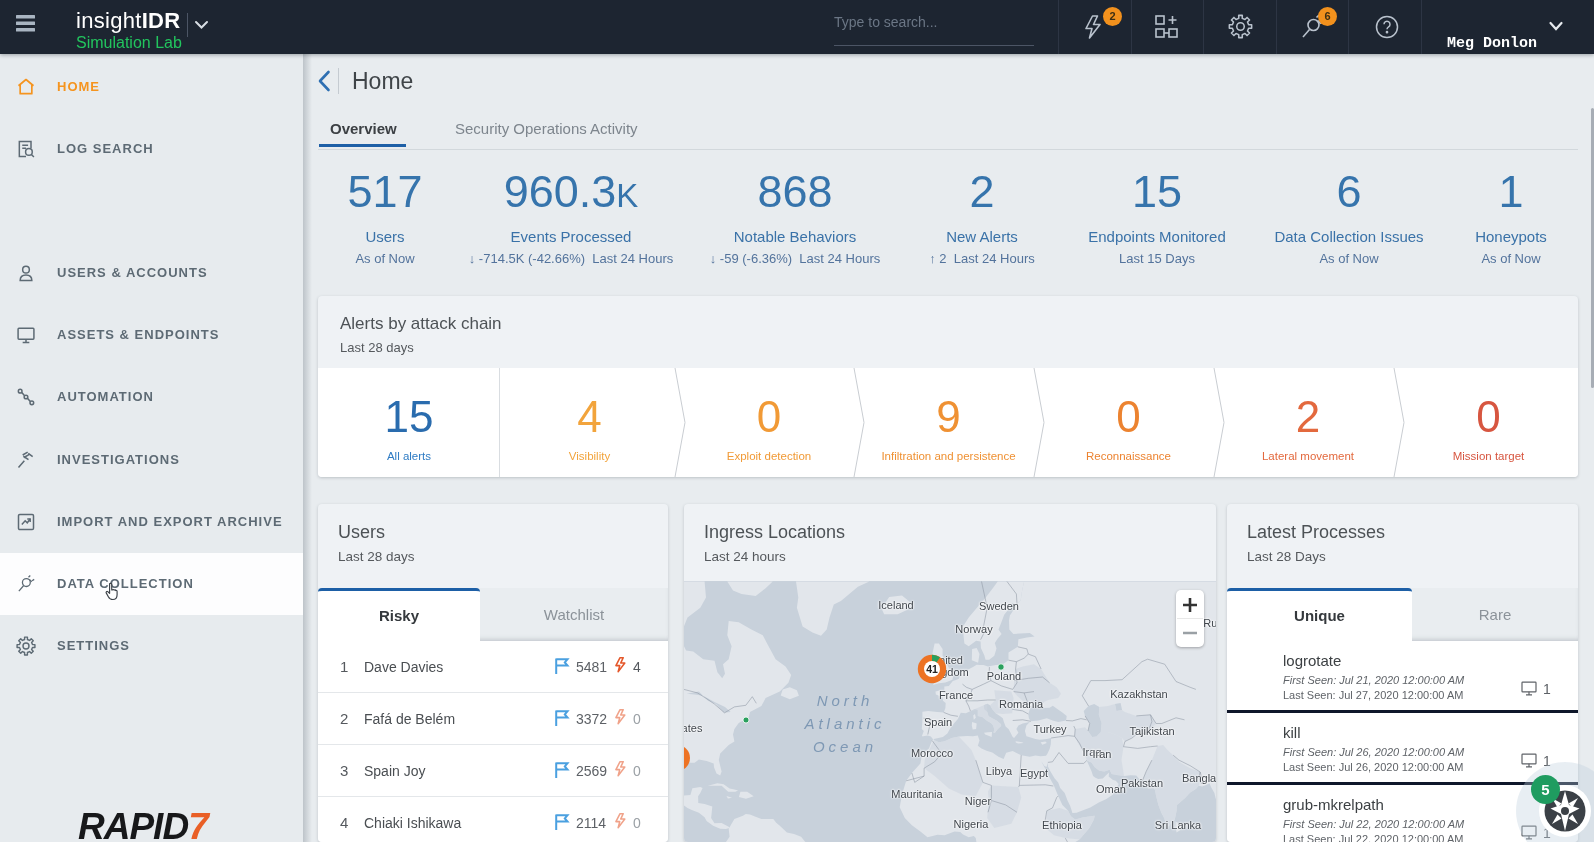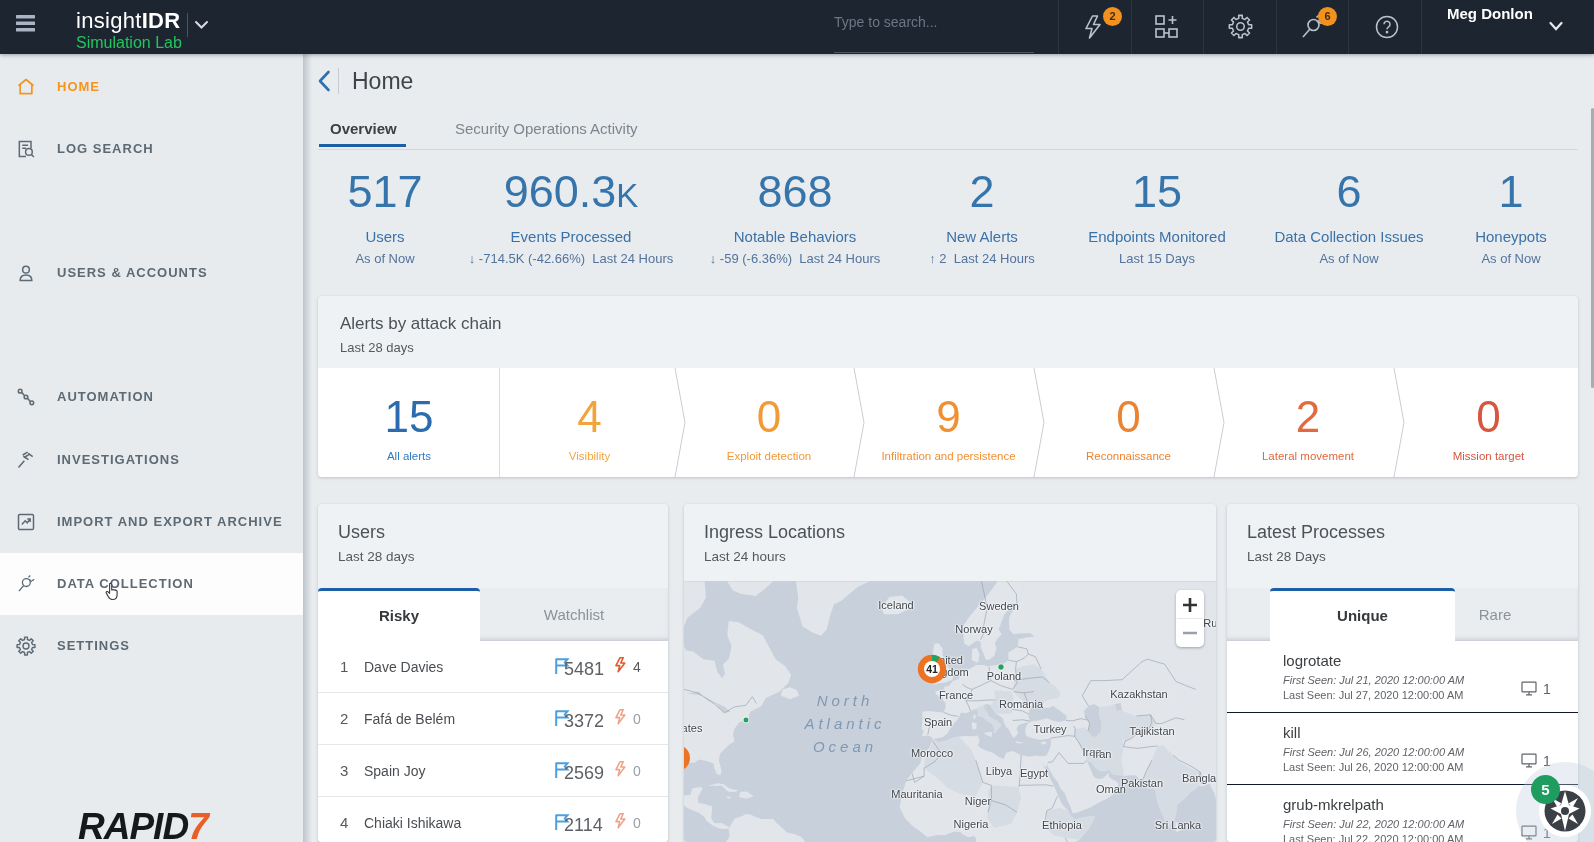--- a/index.html
+++ b/index.html
@@ -5,23 +5,23 @@
 * { margin:0; padding:0; box-sizing:border-box; }
 html,body { width:1594px; height:842px; overflow:hidden; font-family:"Liberation Sans", sans-serif; background:#e8ecef; }
 .abs { position:absolute; }
 
 #topbar { position:absolute; left:0; top:0; width:1594px; height:54px; background:#1d2531; z-index:30; box-shadow:0 1px 4px rgba(10,20,30,0.35); }
 #topbar .sep { position:absolute; top:0; width:1px; height:54px; background:#2d3544; }
 .logo { position:absolute; left:76px; top:8px; color:#fff; }
 .logo .l1 { font-size:22px; font-weight:300; letter-spacing:0.3px; }
 .logo .l1 b { font-weight:700; }
 .logo .l2 { font-size:16px; color:#22c55e; margin-top:0px; }
-#search { position:absolute; left:834px; top:14px; width:200px; border-bottom:1px solid #4c5565; color:#6b7685; font-size:14px; padding-bottom:22px; }
+#search { position:absolute; left:834px; top:14px; width:200px; border-bottom:1px solid #4c5565; color:#6b7685; font-size:14px; padding-bottom:15px; }
 .badge { position:absolute; width:19px; height:19px; border-radius:50%; background:#f2911d; color:#3d2f14; font-size:11px; font-weight:700; text-align:center; line-height:19px; z-index:5; }
-.uname { position:absolute; left:1447px; top:5px; color:#fff; font-size:15px; font-weight:700; }
+.uname { position:absolute; left:1447px; top:35px; color:#fff; font-size:15px; font-weight:700;font-family:Liberation Mono, monospace; }
 
 #sidebar { position:absolute; left:0; top:54px; width:303px; height:788px; background:#e7ebee; z-index:20; }
 #sideshadow { position:absolute; left:303px; top:54px; width:9px; height:788px; background:linear-gradient(to right, rgba(120,130,140,0.38), rgba(120,130,140,0)); z-index:19; }
 .nav { position:absolute; left:0; width:303px; height:62px; }
 .nav .ic { position:absolute; left:16px; top:50%; margin-top:-10px; width:20px; height:20px; }
 .nav .tx { position:absolute; left:57px; top:50%; margin-top:-8px; font-size:13px; font-weight:700; letter-spacing:1px; color:#5d6a74; }
 .nav.on .tx { color:#f5941f; }
 .nav.hov { background:#fdfdfe; }
 #rapid7 { position:absolute; left:78px; top:752px; font-size:37px; font-weight:900; font-style:italic; color:#17181a; letter-spacing:-1px; }
 
@@ -49,23 +49,23 @@
 .panel { position:absolute; top:504px; background:#eff2f5; border-radius:4px; box-shadow:0 1px 3px rgba(60,70,80,0.25); }
 .panel .hd1 { position:absolute; left:20px; top:18px; font-size:18px; color:#4d5256; }
 .panel .hd2 { position:absolute; left:20px; top:45px; font-size:13.5px; color:#55595d; }
 .tabrow { position:absolute; left:0; top:84px; height:53px; width:100%; background:#e9edf0; box-shadow:inset 0 -4px 5px -3px rgba(100,110,120,0.35); }
 .tabact { position:absolute; top:84px; height:54px; background:#fff; border-top:3px solid #1d5fa6; border-radius:4px 4px 0 0; z-index:2; text-align:center; font-size:15px; font-weight:700; color:#35393d; line-height:50px; }
 .tabinact { position:absolute; top:84px; height:53px; z-index:2; text-align:center; font-size:15px; color:#8b9299; line-height:53px; }
 .plist { position:absolute; left:0; top:137px; width:100%; bottom:0; background:#fff; border-radius:0 0 4px 4px; }
 .urow { position:absolute; left:0; width:100%; height:52px; border-bottom:1px solid #e4e7ea; }
 .urow .rk { position:absolute; left:22px; top:17px; font-size:15px; color:#55595e; }
 .urow .nm { position:absolute; left:46px; top:18px; font-size:14px; color:#4a4e52; }
-.urow .v1 { position:absolute; left:246px; top:18px; font-size:18px; color:#5d6166; }
+.urow .v1 { position:absolute; left:258px; top:18px; font-size:14px; color:#5d6166; }
 .urow .v2 { position:absolute; left:315px; top:18px; font-size:14px; color:#5d6166; }
-.prow { position:absolute; left:0; width:100%; height:72px; border-bottom:1px solid #0f172a; }
+.prow { position:absolute; left:0; width:100%; height:72px; border-bottom:3px solid #0f172a; }
 .prow .nm { position:absolute; left:56px; top:11px; font-size:15px; color:#3c4043; }
 .prow .d1 { position:absolute; left:56px; top:33px; font-size:11px; color:#5f6368;font-style:italic; }
 .prow .d2 { position:absolute; left:56px; top:48px; font-size:11px; color:#5f6368; }
 .prow .cnt { position:absolute; left:316px; top:40px; font-size:14px; color:#5d6166; }
 
 #mapbox { position:absolute; left:0; top:77px; width:532px; height:261px; overflow:hidden; border-radius:0 0 4px 4px; }
 .mlabel { position:absolute; font-size:11px; color:#40464d; text-shadow:0 0 2px #fff,0 0 2px #fff,0 0 3px #fff; white-space:nowrap; transform:translate(-50%,-50%); }
 .oce { position:absolute; font-size:15px; font-style:italic; color:#7e98b4; letter-spacing:4px; transform:translate(-50%,-50%); white-space:nowrap; }
 #zoomctl { position:absolute; left:492px; top:9px; width:28px; height:57px; background:#fff; border-radius:5px; box-shadow:0 1px 3px rgba(0,0,0,0.3); }
 </style>
@@ -151,20 +151,29 @@
     <div class="tx">LOG SEARCH</div>
   </div>
   <div class="nav" style="top:188px;">
     <svg class="ic" viewBox="0 0 24 24">
         <g fill="none" stroke="#5d6a74" stroke-width="1.8">
           <circle cx="12" cy="8" r="4"></circle>
           <path d="M5 21 C5 16.5 8 14.5 12 14.5 C16 14.5 19 16.5 19 21 Z"></path>
         </g>
       </svg>
     <div class="tx">USERS &amp; ACCOUNTS</div>
+  </div>
+  <div class="nav" style="top:250px;">
+    <svg class="ic" viewBox="0 0 24 24">
+        <g fill="none" stroke="#5d6a74" stroke-width="1.8">
+          <rect x="2.5" y="4" width="19" height="13" rx="1"></rect>
+          <path d="M12 17 L12 21 M8 21 L16 21"></path>
+        </g>
+      </svg>
+    <div class="tx">ASSETS &amp; ENDPOINTS</div>
   </div>
   <div class="nav" style="top:312px;">
     <svg class="ic" viewBox="0 0 24 24">
         <g fill="none" stroke="#5d6a74" stroke-width="1.8">
           <circle cx="5" cy="5" r="2.2"></circle>
           <circle cx="12" cy="12" r="2.2"></circle>
           <circle cx="19" cy="19" r="2.2"></circle>
           <path d="M7 6.5 L10.3 10.4 M14 13.7 L17.2 17.4"></path>
         </g>
       </svg>
@@ -436,21 +445,21 @@
           <path d="M1 28.5 L27 28.5" stroke="#e8e8e8" stroke-width="1"></path>
           <path d="M7 43 L21 43" stroke="#9aa0a5" stroke-width="2.6"></path>
         </svg>
 </div>
 </div>
 </div>
 <div class="panel" id="p-proc" style="left:1227px; width:351px; height:338px;">
   <div class="hd1">Latest Processes</div>
   <div class="hd2">Last 28 Days</div>
   <div class="tabrow"></div>
-  <div class="tabact" style="left:0; width:185px;margin-left:43px;">Unique</div>
+  <div class="tabact" style="left:0; width:185px;">Unique</div>
   <div class="tabinact" style="left:185px; width:166px;">Rare</div>
   <div class="plist" id="plist">
 <div class="prow" style="top:0px;">
         <div class="nm">logrotate</div>
         <div class="d1">First Seen: Jul 21, 2020 12:00:00 AM</div>
         <div class="d2">Last Seen: Jul 27, 2020 12:00:00 AM</div>
         <svg class="abs" style="left:294px;top:40px;" width="16" height="15" viewBox="0 0 24 22">
           <g fill="none" stroke="#5f6368" stroke-width="1.8">
             <rect x="1.5" y="1.5" width="21" height="14.5" rx="1"></rect>
             <path d="M12 16 L12 20 M7.5 20.5 L16.5 20.5"></path>

